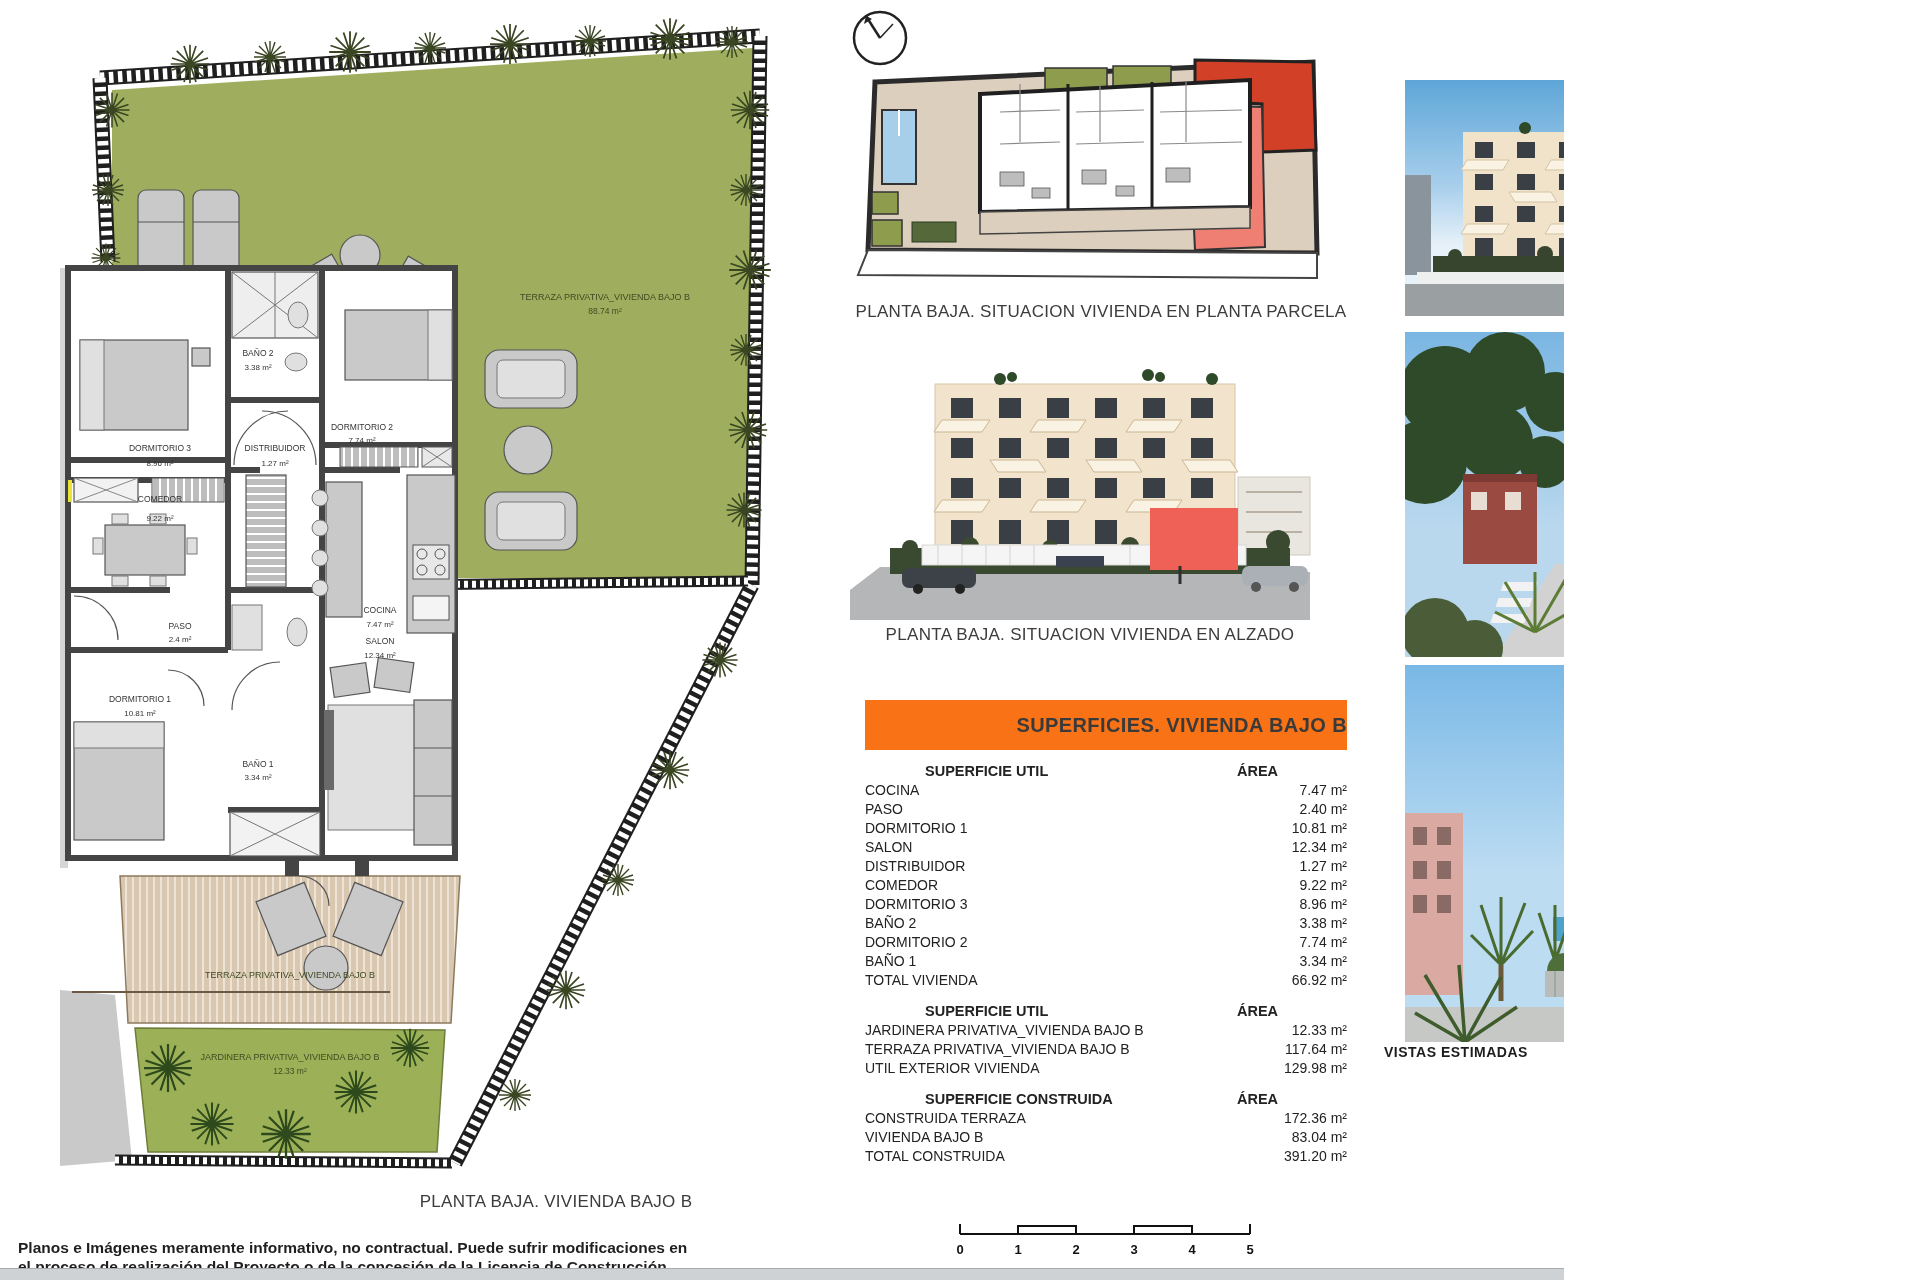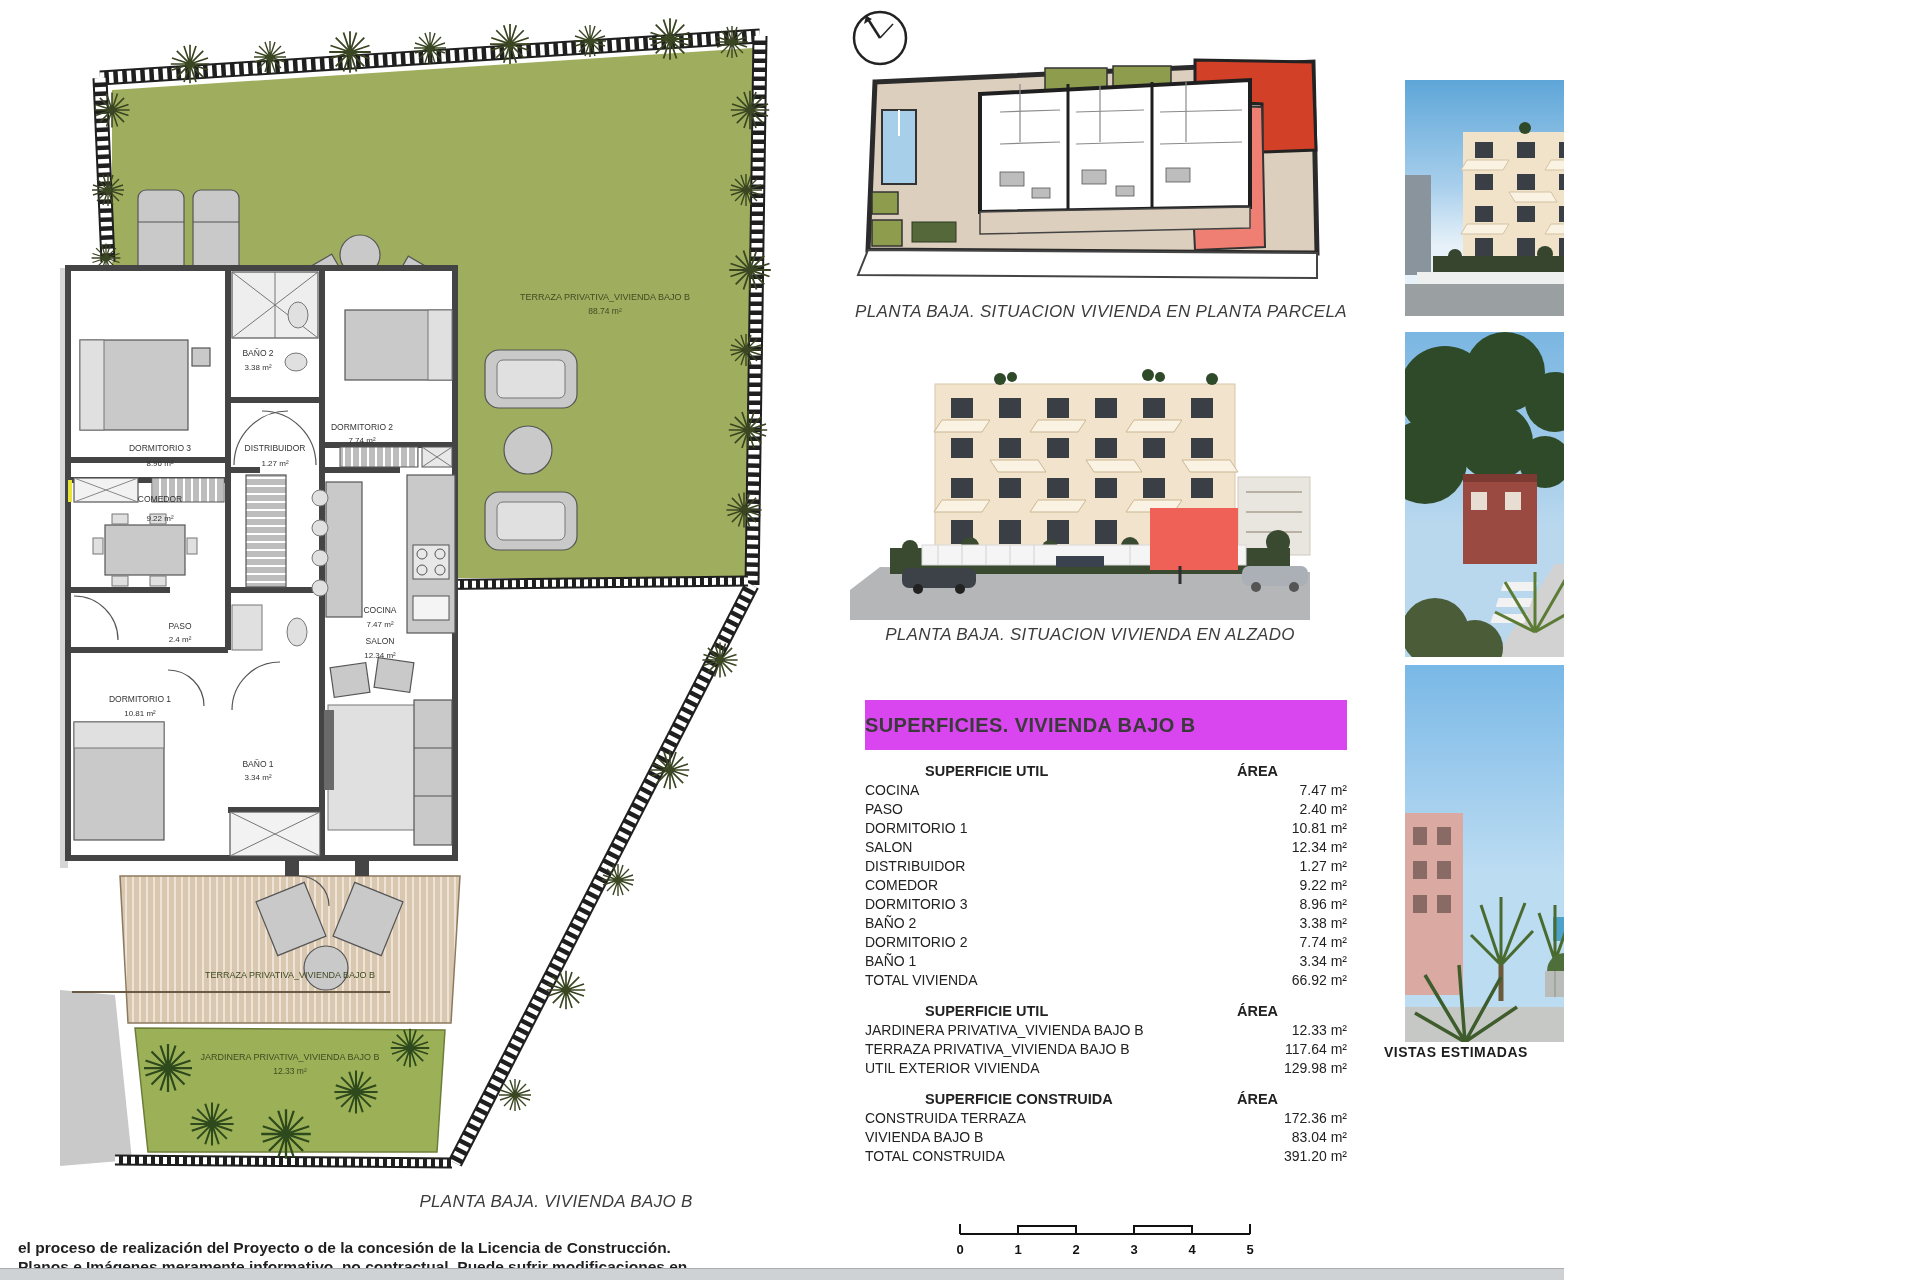--- a/index.html
+++ b/index.html
@@ -1,23 +1,23 @@
 <!DOCTYPE html>
 <html><head>
 <meta charset="utf-8">
 <style>
   html,body{margin:0;padding:0;background:#fff;}
   .sheet{position:relative;width:1564px;height:1280px;background:#fff;overflow:hidden;
          font-family:"Liberation Sans",sans-serif;color:#333;}
   .abs{position:absolute;}
   
-  .caption{font-size:17px;color:#3c3c3c;text-align:center;letter-spacing:.3px;font-style:italic;}
+  .caption{font-size:17px;color:#3c3c3c;text-align:center;letter-spacing:.3px;}
   
   .surfaces{position:absolute;left:865px;top:700px;width:482px;}
-  .surf-title{height:50px;line-height:50px;background:#d946ef;text-align:left;
+  .surf-title{height:50px;line-height:50px;background:#f97316;text-align:right;
               font-weight:bold;font-size:20px;color:#3a3a3a;letter-spacing:.4px;}
   .sec{margin-top:12px;}
   .sec-h{display:flex;font-weight:bold;font-size:14.5px;line-height:19px;color:#222;}
   .sec-h .sh{flex:1;text-align:left;padding-left:60px;}
   .sec-h .ac{width:110px;}
   .trow{display:flex;font-size:14px;line-height:19px;color:#222;}
   .trow .lbl{flex:1;text-align:left;}
   .trow .val{width:140px;text-align:right;}
   
   .photo{position:absolute;left:1405px;width:418px;overflow:hidden;background:#9cc4e4;}
@@ -708,21 +708,21 @@
     <line x1="295" y1="4" x2="295" y2="14" stroke="#111" stroke-width="2"></line>
     <text class="scale-num" x="5" y="34">0</text>
     <text class="scale-num" x="63" y="34">1</text>
     <text class="scale-num" x="121" y="34">2</text>
     <text class="scale-num" x="179" y="34">3</text>
     <text class="scale-num" x="237" y="34">4</text>
     <text class="scale-num" x="295" y="34">5</text>
   </svg>
 
   <div class="disclaimer">
+    <div>Planos e Imágenes meramente informativo, no contractual. Puede sufrir modificaciones en</div>
     <div>el proceso de realización del Proyecto o de la concesión de la Licencia de Construcción.</div>
-    <div>Planos e Imágenes meramente informativo, no contractual. Puede sufrir modificaciones en</div>
   </div>
 
   <div class="vborder" style="left:1836px;width:2px;"></div>
   <div class="vborder" style="left:1844px;width:1px;background:#c6c6c6;"></div>
   <div class="bottombar"></div>
 
 </div>
 
 </body></html>

